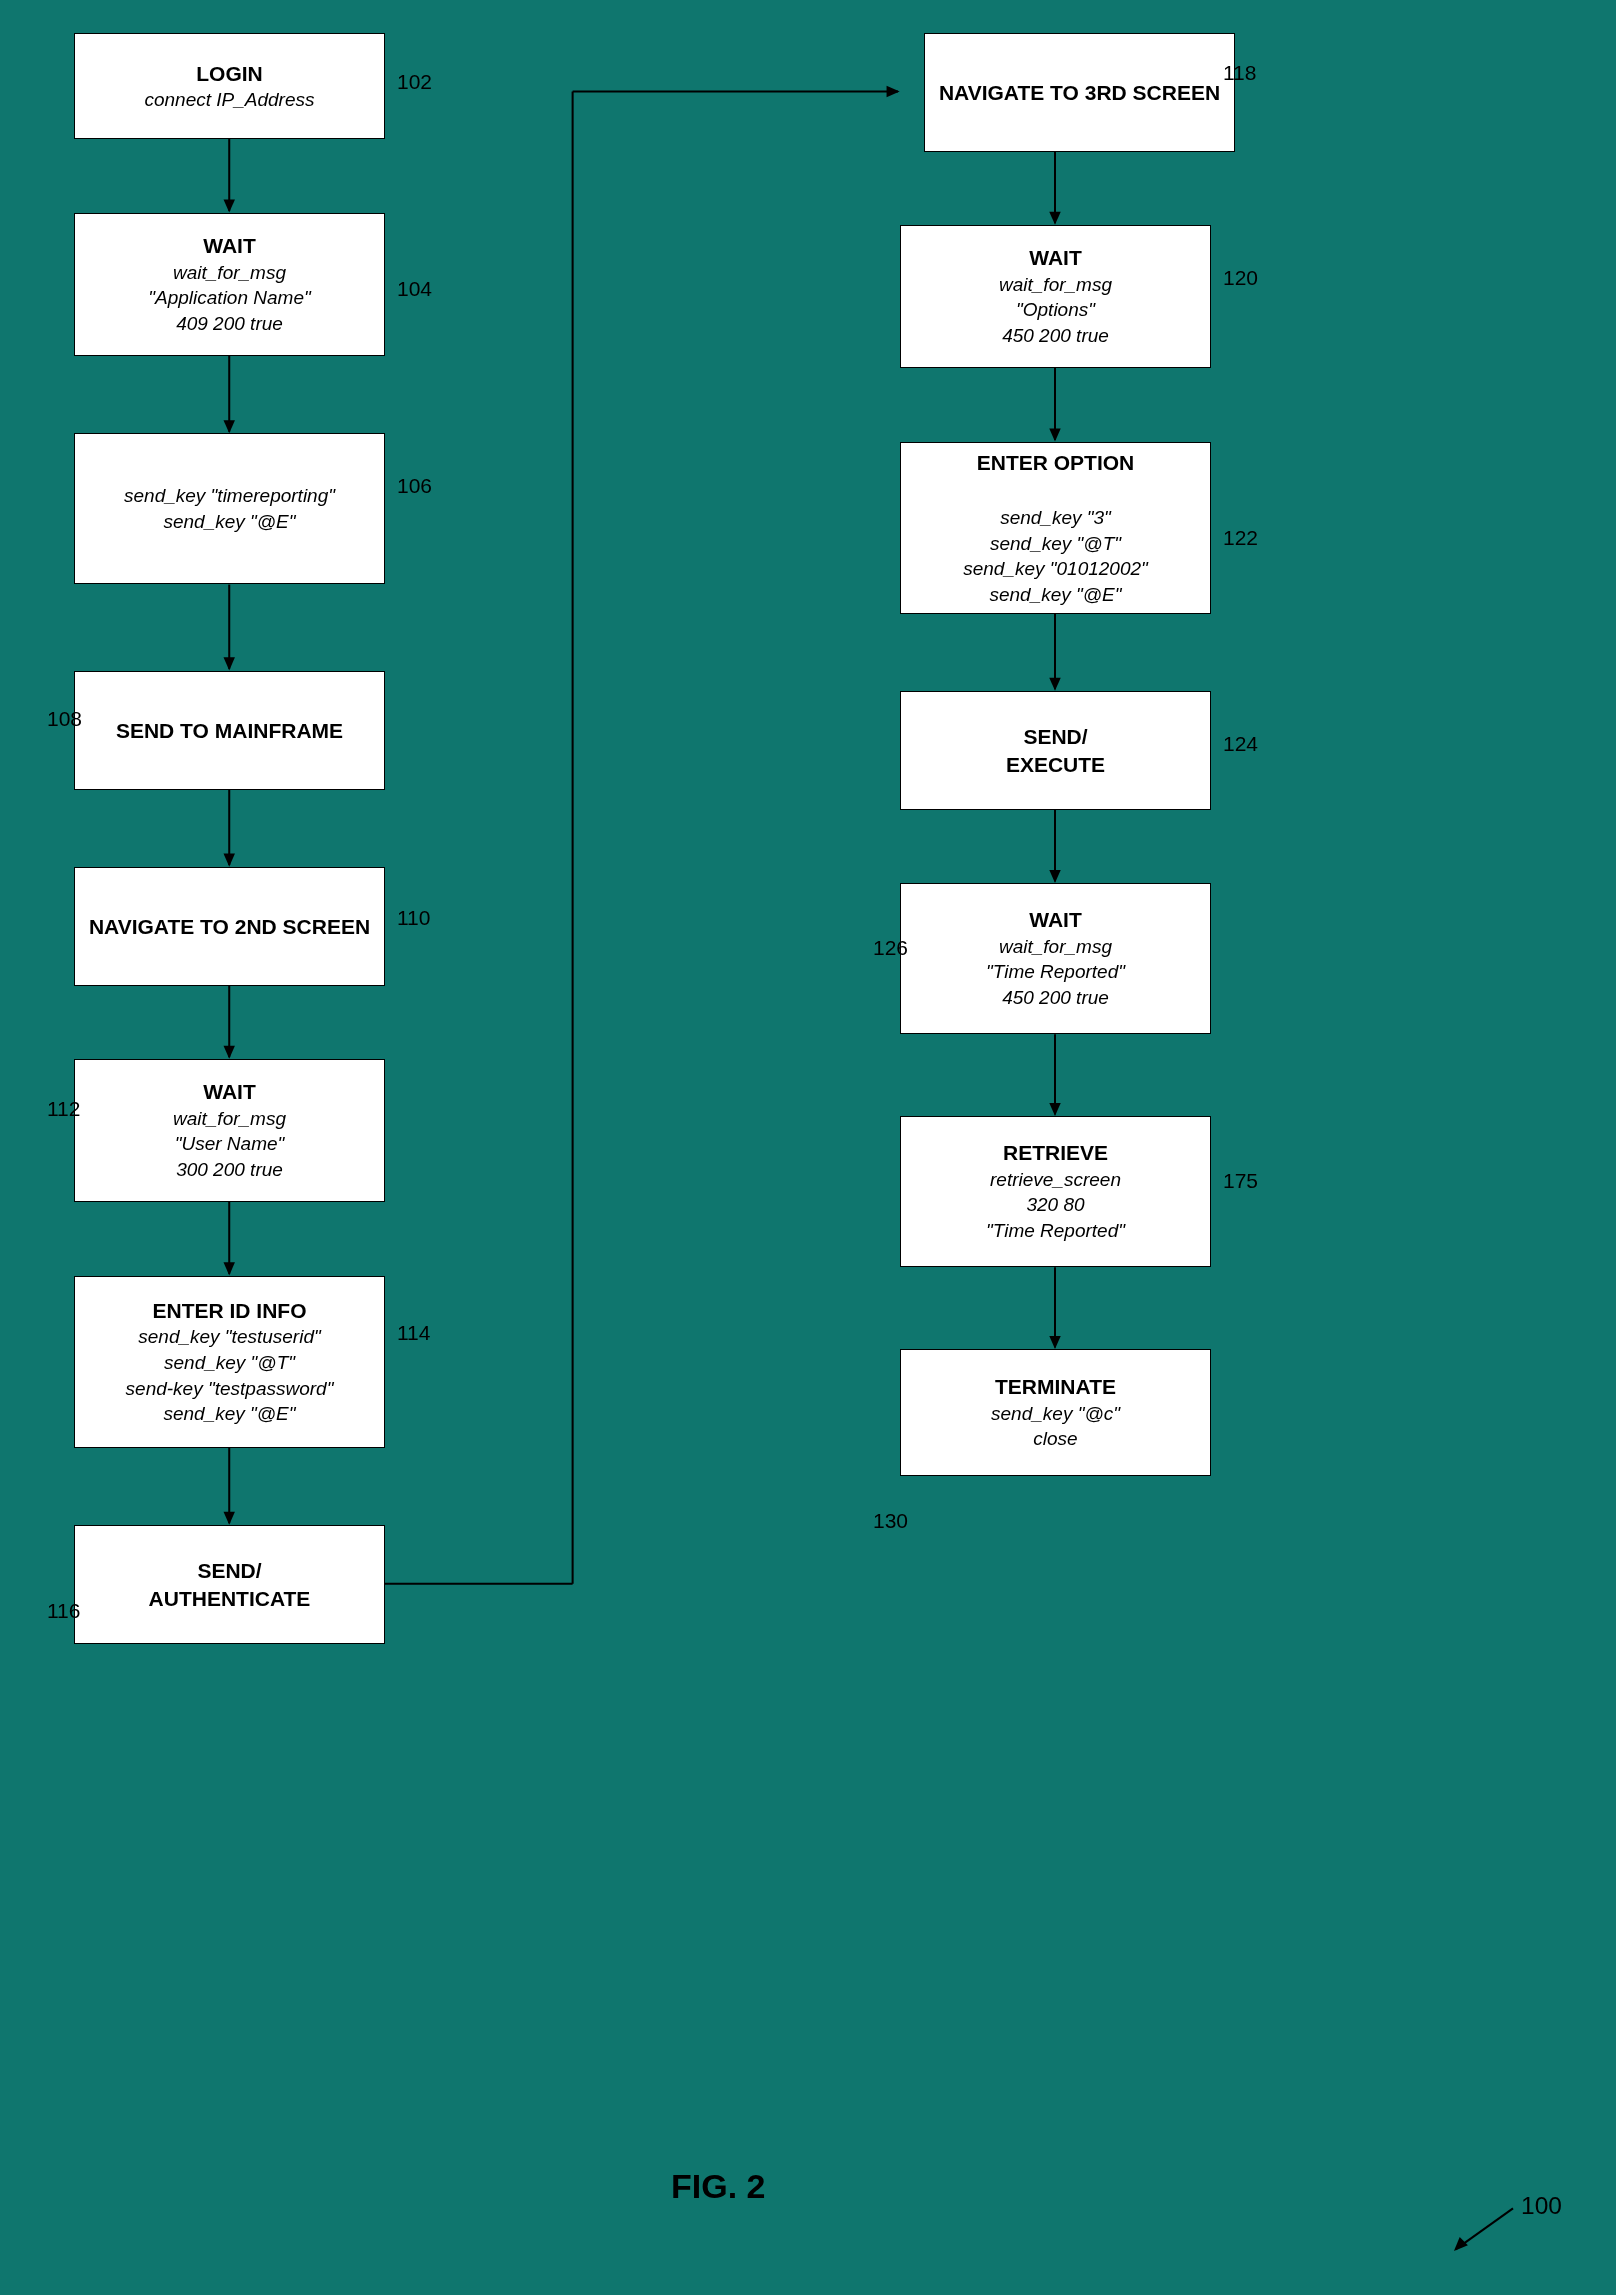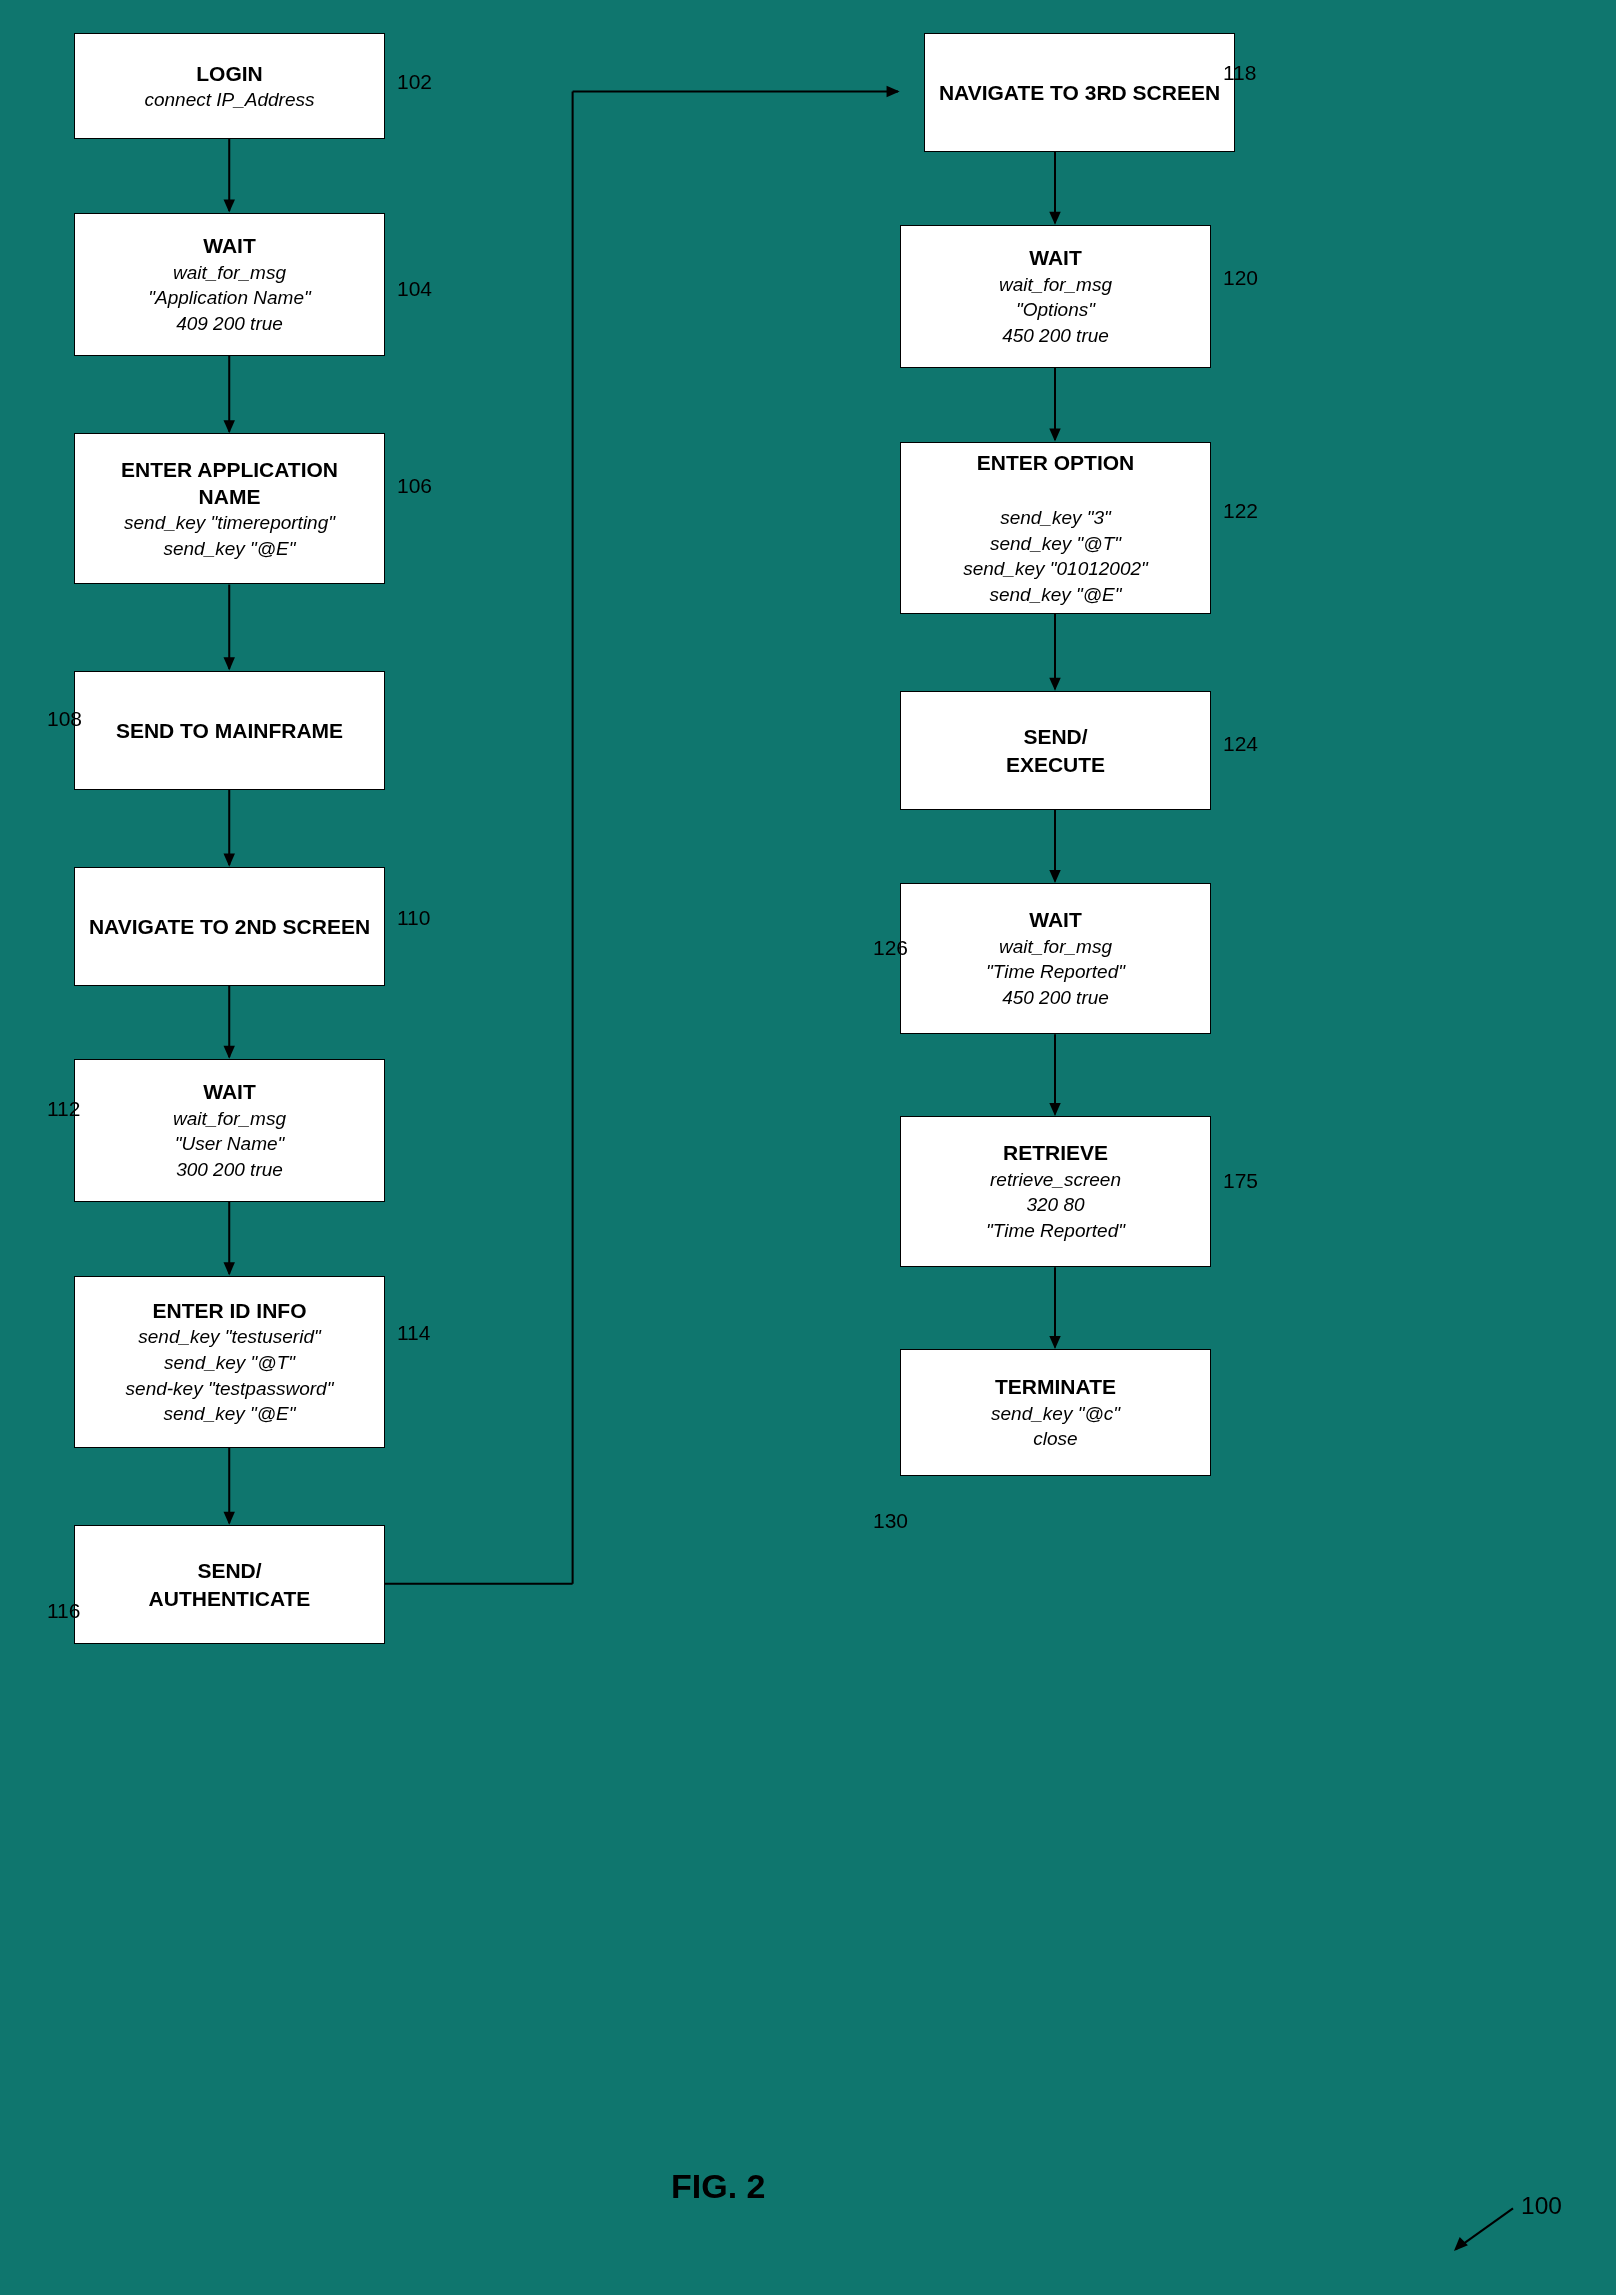--- a/index.html
+++ b/index.html
@@ -138,21 +138,20 @@
 
   <div class="flow-box" style="left:74px; top:213px; width:311px; height:143px;">
     <span class="box-title">WAIT</span>
     <span class="box-detail">
       wait_for_msg<br>"Application Name"<br>409 200 true
     </span>
   </div>
   <span class="ref-num" style="left:397px; top:249px;margin-top:28px;">104</span>
 
   <div class="flow-box" style="left:74px; top:433px; width:311px; height:151px;">
-    <span class="box-title">ENTER APPLICATION NAME</span>
     <span class="box-detail">
       send_key "timereporting"<br>send_key "@E"
     </span>
   </div>
   <span class="ref-num" style="left:397px; top:474px;">106</span>
 
   <div class="flow-box" style="left:74px; top:671px; width:311px; height:119px;">
     <span class="box-title">SEND TO MAINFRAME</span>
   </div>
   <span class="ref-num" style="left:47px; top:707px;">108</span>
@@ -195,21 +194,21 @@
     </span>
   </div>
   <span class="ref-num" style="left:1223px; top:266px;">120</span>
 
   <div class="flow-box" style="left:900px; top:442px; width:311px; height:172px;gap:29px;">
     <span class="box-title">ENTER OPTION</span>
     <span class="box-detail">
       send_key "3"<br>send_key "@T"<br>send_key "01012002"<br>send_key "@E"
     </span>
   </div>
-  <span class="ref-num" style="left:1223px; top:499px;text-align:right;">122</span>
+  <span class="ref-num" style="left:1223px; top:526px;text-align:right;">122</span>
 
   <div class="flow-box" style="left:900px; top:691px; width:311px; height:119px;">
     <span class="box-title">SEND/<br>EXECUTE</span>
   </div>
   <span class="ref-num" style="left:1223px; top:732px;">124</span>
 
   <div class="flow-box" style="left:900px; top:883px; width:311px; height:151px;">
     <span class="box-title">WAIT</span>
     <span class="box-detail">
       wait_for_msg<br>"Time Reported"<br>450 200 true

